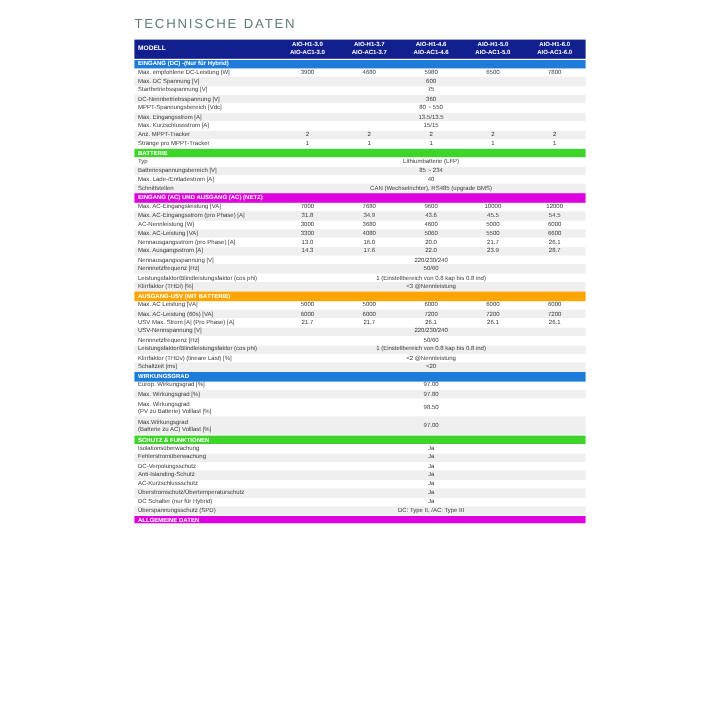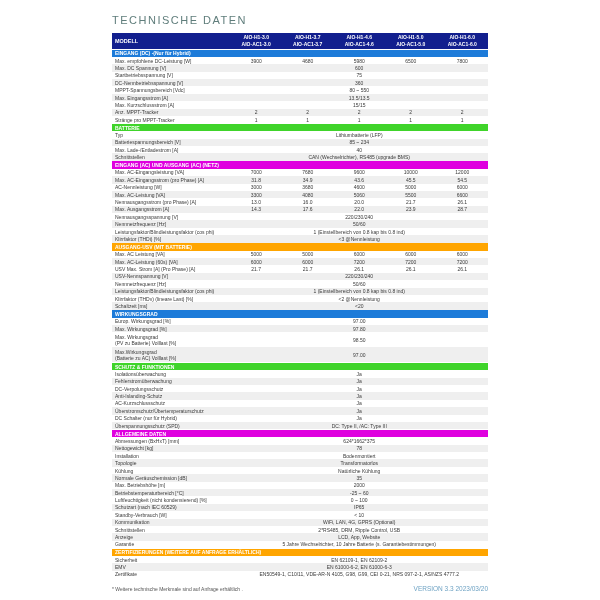--- a/index.html
+++ b/index.html
@@ -1,17 +1,17 @@
 <!DOCTYPE html>
 <html><head>
 <meta charset="utf-8">
 <style>
   html,body { margin:0; padding:0; background:#ffffff; }
   body { width:600px; height:600px; font-family:"Liberation Sans", sans-serif; }
-  .sheet { position:relative; width:600px; height:600px; background:#fff; overflow:hidden; }
+  .sheet { position:relative; width:600px; height:436px; background:#fff; overflow:hidden; }
   .content { position:absolute; left:112px; top:14px; width:376px; }
   .title { font-size:11px; letter-spacing:1.5px; color:#5F7D7B; margin:0 0 7px 0; font-weight:400; }
   .table { width:100%; }
   .model-header { display:flex; color:#fff; height:16px; align-items:center; }
   .model-label { width:31.5%; padding-left:3px; box-sizing:border-box; font-size:5.5px; font-weight:bold; }
   .model-col { flex:1; text-align:center; font-size:5px; font-weight:bold; line-height:1.35; }
   .sec-header { height:7.4px; color:#fff; font-size:5px; font-weight:bold; display:flex; align-items:center; padding-left:3px; box-sizing:border-box; margin-top:0.5px; }
   .row { display:flex; min-height:7.4px; align-items:center; font-size:5px; color:#3a3a3a; }
   .row.alt { background:#EFEFEF; }
   .row.tall { min-height:15px; }

